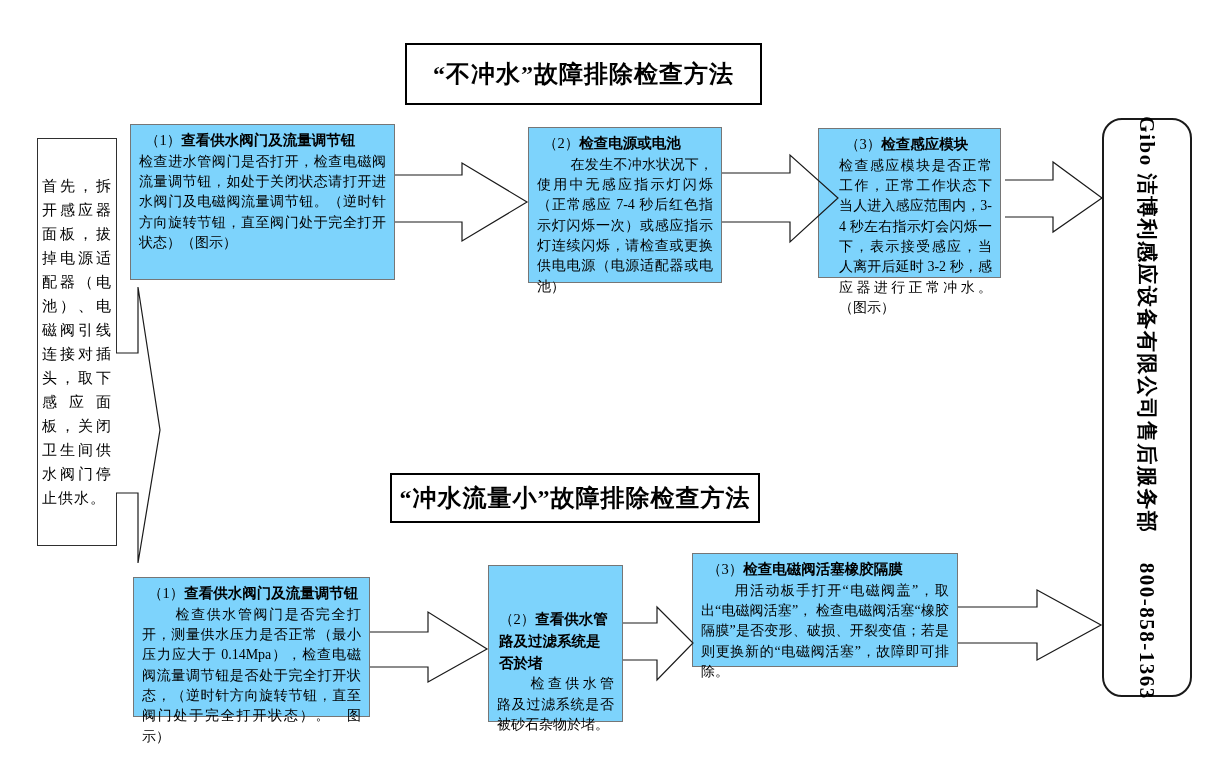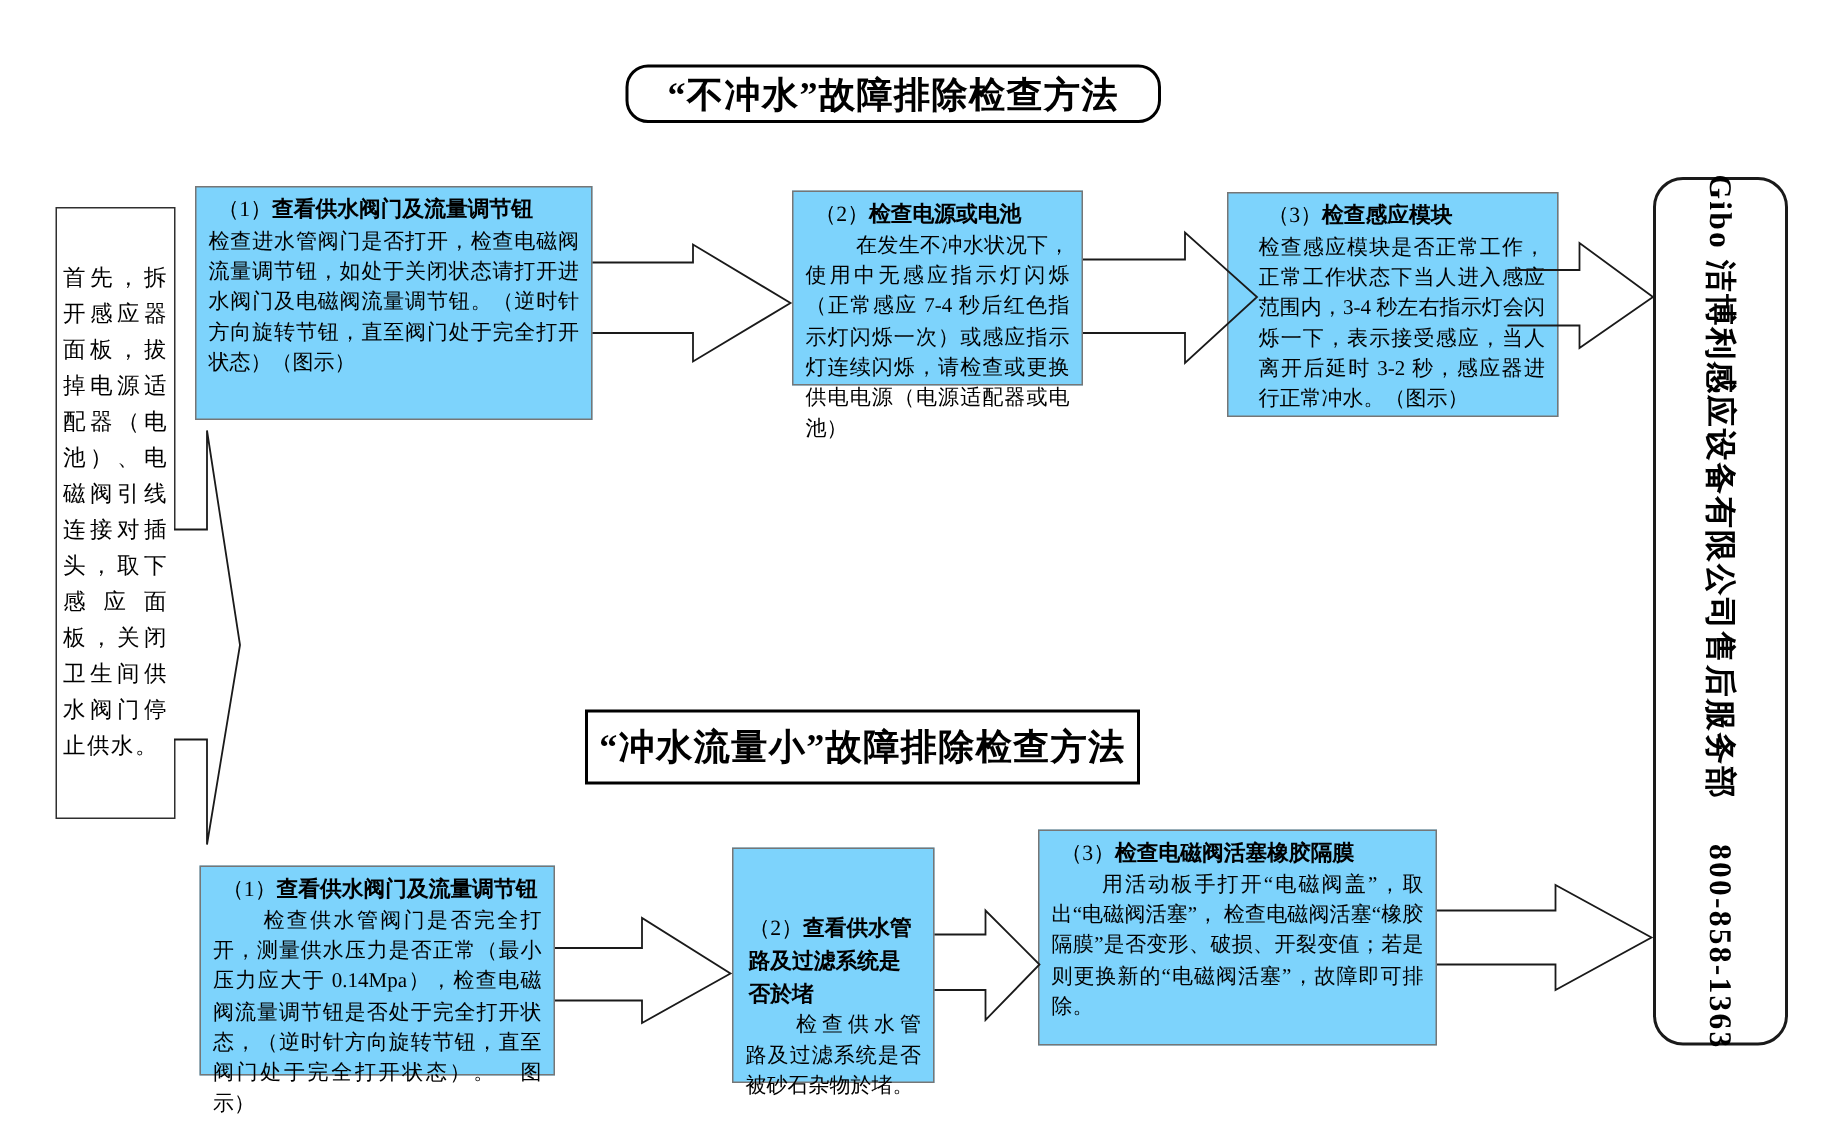--- a/index.html
+++ b/index.html
@@ -41,58 +41,58 @@
   #arrow-layer{position:absolute;left:0;top:0;pointer-events:none;}
   #arrow-layer path{stroke:#1a1a1a;stroke-width:1.2;}
   .arrow-open{fill:none;}
   .arrow-filled{fill:#ffffff;}
 </style>
 </head>
 <body>
 
 <div id="canvas">
 
-  <div class="abs title-box" style="left:417px;top:43px;width:357px;height:39px;border-radius:15px;">
+  <div class="abs title-box" style="left:405px;top:43px;width:357px;height:62px;">
     <span>“不冲水”故障排除检查方法</span>
   </div>
 
   <div class="abs title-box" style="left:390px;top:473px;width:370px;height:50px;">
     <span>“冲水流量小”故障排除检查方法</span>
   </div>
 
   <div class="abs side-box" style="left:37px;top:138px;width:80px;height:408px;">
     <div class="side-text">首先，拆开感应器面板，拔掉电源适配器（电池）、电磁阀引线连接对插头，取下感应面板，关闭卫生间供水阀门停止供水。</div>
   </div>
 
   <div class="abs step-box" style="left:130px;top:124px;width:265px;height:156px;">
     <div class="step-head"><span class="num">（1）</span><span class="stitle">查看供水阀门及流量调节钮</span></div>
     <div class="step-body">检查进水管阀门是否打开，检查电磁阀流量调节钮，如处于关闭状态请打开进水阀门及电磁阀流量调节钮。（逆时针方向旋转节钮，直至阀门处于完全打开状态）（图示）</div>
   </div>
 
-  <div class="abs step-box" style="left:528px;top:127px;width:194px;height:130px;">
+  <div class="abs step-box" style="left:528px;top:127px;width:194px;height:156px;">
     <div class="step-head"><span class="num">（2）</span><span class="stitle">检查电源或电池</span></div>
     <div class="step-body indent">在发生不冲水状况下，使用中无感应指示灯闪烁（正常感应 7-4 秒后红色指示灯闪烁一次）或感应指示灯连续闪烁，请检查或更换供电电源（电源适配器或电池）</div>
   </div>
 
-  <div class="abs step-box" style="left:818px;top:128px;width:221px;height:150px;padding-left:20px;">
+  <div class="abs step-box" style="left:818px;top:128px;width:183px;height:150px;padding-left:20px;">
     <div class="step-head"><span class="num">（3）</span><span class="stitle">检查感应模块</span></div>
     <div class="step-body">检查感应模块是否正常工作，正常工作状态下当人进入感应范围内，3-4 秒左右指示灯会闪烁一下，表示接受感应，当人离开后延时 3-2 秒，感应器进行正常冲水。（图示）</div>
   </div>
 
   <div class="abs step-box" style="left:133px;top:577px;width:237px;height:140px;">
     <div class="step-head"><span class="num">（1）</span><span class="stitle">查看供水阀门及流量调节钮</span></div>
     <div class="step-body indent">检查供水管阀门是否完全打开，测量供水压力是否正常（最小压力应大于 0.14Mpa），检查电磁阀流量调节钮是否处于完全打开状态，（逆时针方向旋转节钮，直至阀门处于完全打开状态）。　图示）</div>
   </div>
 
   <div class="abs step-box" style="left:488px;top:565px;width:135px;height:157px;">
     <div class="step-head" style="padding-left:2px;margin-top:38px;"><span class="num">（2）</span><span class="stitle">查看供水管路及过滤系统是否於堵</span></div>
     <div class="step-body indent">检查供水管路及过滤系统是否被砂石杂物於堵。</div>
   </div>
 
-  <div class="abs step-box" style="left:692px;top:553px;width:266px;height:144px;">
+  <div class="abs step-box" style="left:692px;top:553px;width:266px;height:114px;">
     <div class="step-head"><span class="num">（3）</span><span class="stitle">检查电磁阀活塞橡胶隔膜</span></div>
     <div class="step-body indent">用活动板手打开“电磁阀盖”，取出“电磁阀活塞”， 检查电磁阀活塞“橡胶隔膜”是否变形、破损、开裂变值；若是则更换新的“电磁阀活塞”，故障即可排除。</div>
   </div>
 
   <div class="abs service-box" style="left:1102px;top:118px;width:90px;height:579px;">
     <div class="service-text">Gibo 洁博利感应设备有限公司售后服务部　 800-858-1363</div>
   </div>
 
   <svg id="arrow-layer" width="1219" height="758" viewBox="0 0 1219 758">
 

